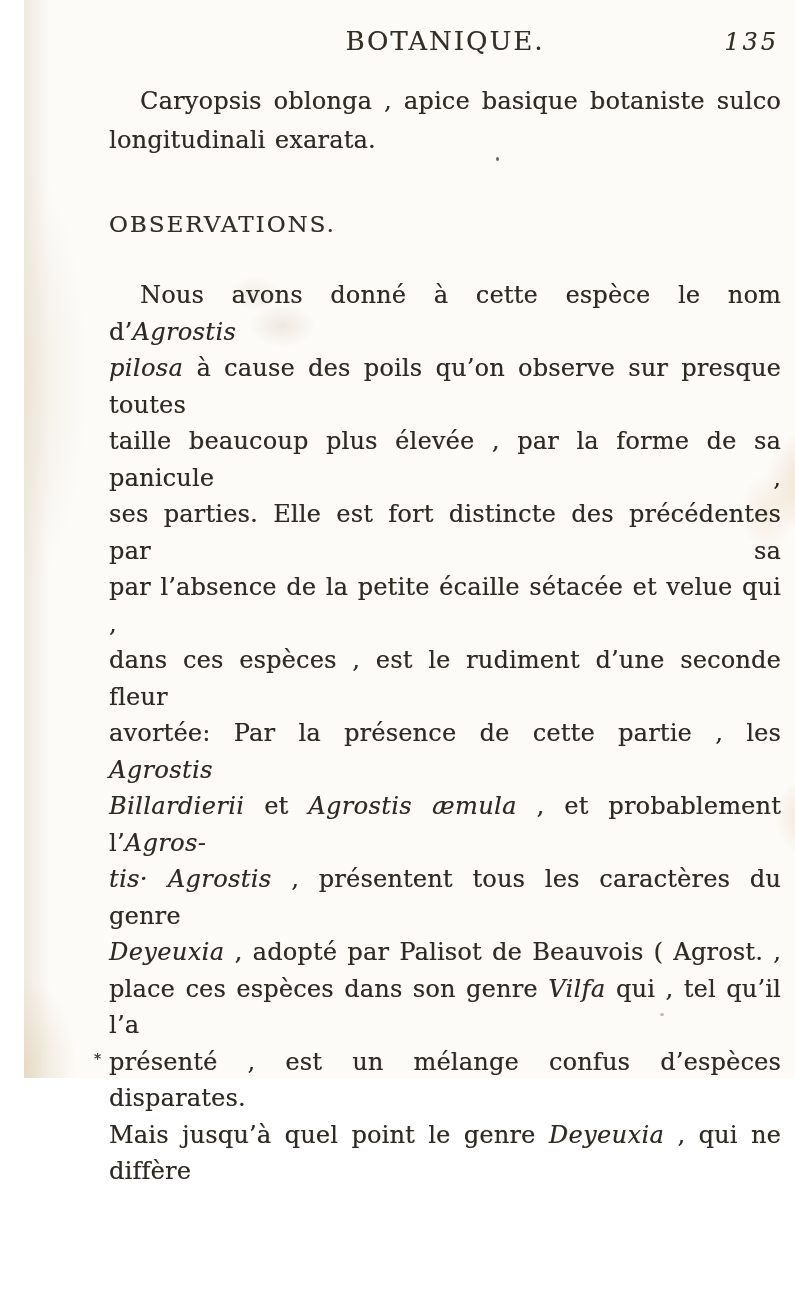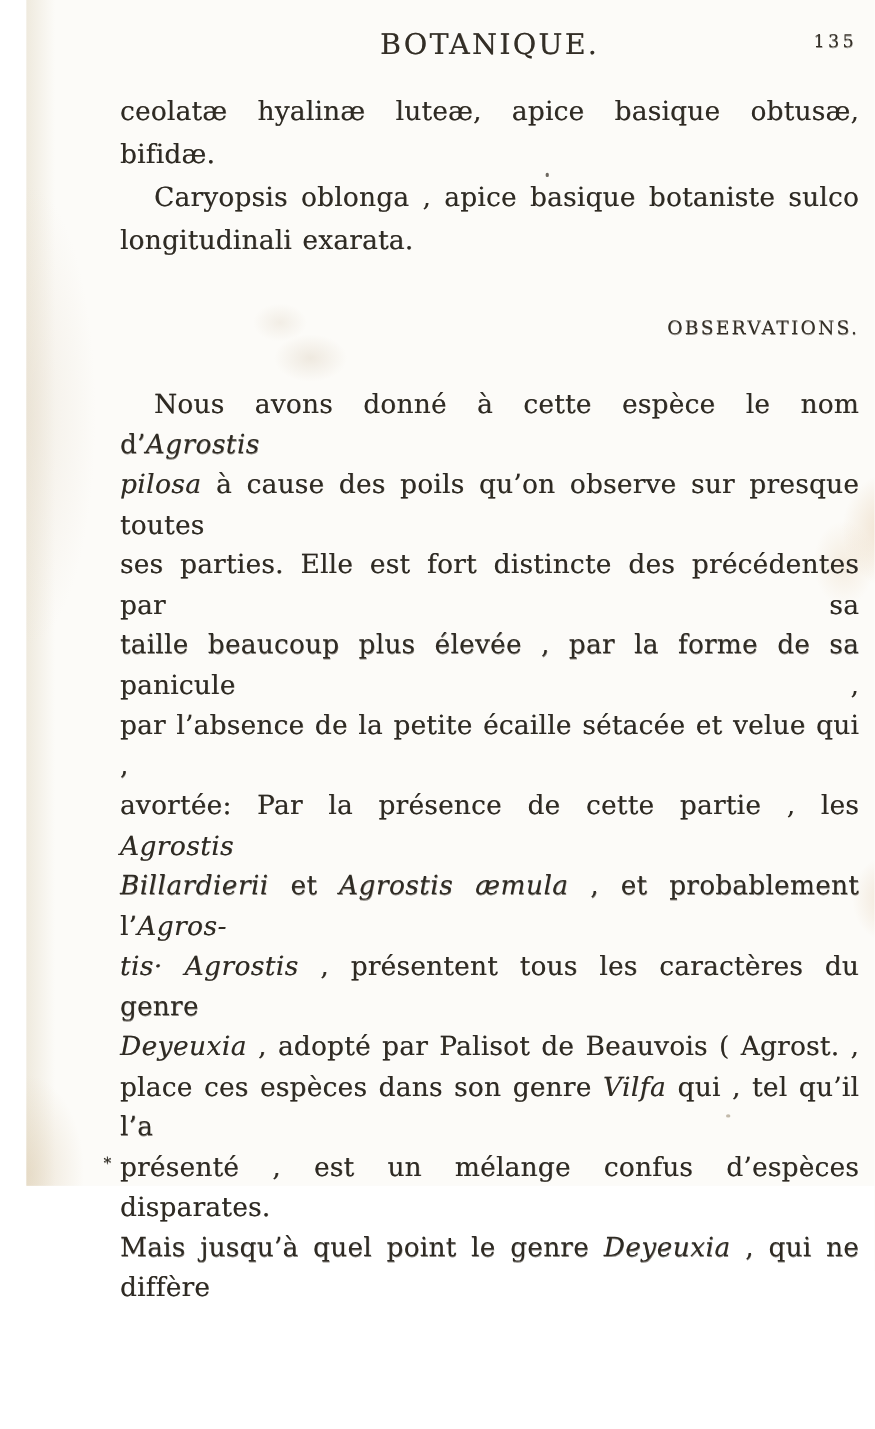--- a/index.html
+++ b/index.html
@@ -27,22 +27,23 @@
   .page-header {
     position: absolute; top: 26px; left: 85px; width: 672px; height: 30px;
   }
   .running-title {
     position: absolute; left: 0; right: 0; text-align: center;
     font-size: 26px; letter-spacing: 2px; color: #332e26;
     text-shadow: 0.3px 0.3px 0.6px rgba(45,40,32,0.5);
   }
   .page-number {
     position: absolute; right: 2px; top: 2px;
-    font-size: 16px; letter-spacing: 3px; color: #332e26;
+    font-size: 24px; letter-spacing: 3px; color: #332e26;
     text-shadow: 0.3px 0.3px 0.6px rgba(45,40,32,0.5);
+    font-style: italic;
   }
   .text-column {
     position: absolute; top: 82px; left: 85px; width: 672px;
     font-size: 24px;
     text-shadow: 0.35px 0.35px 0.55px rgba(47,42,35,0.55);
     word-spacing: 1.5px;
     letter-spacing: 0.2px;
   }
   .para { display: block; }
   .top-block .line { line-height: 39px; }
@@ -56,22 +57,22 @@
   }
   .line.end { text-align-last: left; }
   .line.ind { text-indent: 31px; }
   .line i { font-style: italic; letter-spacing: 0.4px; }
   .margin-mark {
     position: absolute; left: -15px; top: -3px;
     font-size: 14px; text-indent: 0;
   }
   .section-heading {
     margin: 51px 0 0 0; padding: 0;
-    font-size: 17px; font-weight: normal;
-    text-align: right; letter-spacing: 2px;
+    font-size: 23px; font-weight: normal;
+    text-align: left; letter-spacing: 2px;
     color: #332e26;
     text-shadow: 0.3px 0.3px 0.5px rgba(45,40,32,0.5);
   }
   .obs-block { margin-top: 40px; }
   .speck {
     position: absolute; left: 472px; top: 157px;
     width: 3px; height: 4px; border-radius: 50%;
     background: #4a443a; opacity: 0.8;
   }
   .speck2 {
@@ -84,34 +85,32 @@
 <body>
 
 <div class="page">
 
   <header class="page-header">
     <span class="running-title">BOTANIQUE.</span>
     <span class="page-number">135</span>
   </header>
 
   <main class="text-column">
-    <section class="para top-block">
-        <div class="line end"><span>ceolatæ hyalinæ luteæ, apice basique obtusæ, bifidæ.</span></div>
-      </section>
     <section class="para caryopsis-block">
         <div class="line ind"><span>Caryopsis oblonga , apice basique botaniste sulco</span></div>
         <div class="line end"><span>longitudinali exarata.</span></div>
       </section>
     <h2 class="section-heading">OBSERVATIONS.</h2>
     <section class="para obs-block">
         <div class="line ind"><span>Nous avons donné à cette espèce le nom d’</span><i>Agrostis</i></div>
         <div class="line"><i>pilosa</i><span> à cause des poils qu’on observe sur presque toutes</span></div>
+        <div class="line"><span>taille beaucoup plus élevée , par la forme de sa panicule ,</span></div>
         <div class="line"><span>ses parties. Elle est fort distincte des précédentes par sa</span></div>
-        <div class="line"><span>taille beaucoup plus élevée , par la forme de sa panicule ,</span></div>
         <div class="line"><span>par l’absence de la petite écaille sétacée et velue qui ,</span></div>
+        <div class="line"><span>dans ces espèces , est le rudiment d’une seconde fleur</span></div>
         <div class="line"><span>avortée: Par la présence de cette partie , les </span><i>Agrostis</i></div>
         <div class="line"><i>Billardierii</i><span> et </span><i>Agrostis æmula</i><span> , et probablement l’</span><i>Agros-</i></div>
         <div class="line"><i>tis· Agrostis</i><span> , présentent tous les caractères du genre</span></div>
         <div class="line"><i>Deyeuxia</i><span> , adopté par Palisot de Beauvois ( Agrost. ,</span></div>
         <div class="line"><span>place ces espèces dans son genre </span><i>Vilfa</i><span> qui , tel qu’il l’a</span></div>
         <div class="line"><span class="margin-mark">*</span><span>présenté , est un mélange confus d’espèces disparates.</span></div>
         <div class="line"><span>Mais jusqu’à quel point le genre </span><i>Deyeuxia</i><span> , qui ne diffère</span></div>
       </section>
   </main>
 

